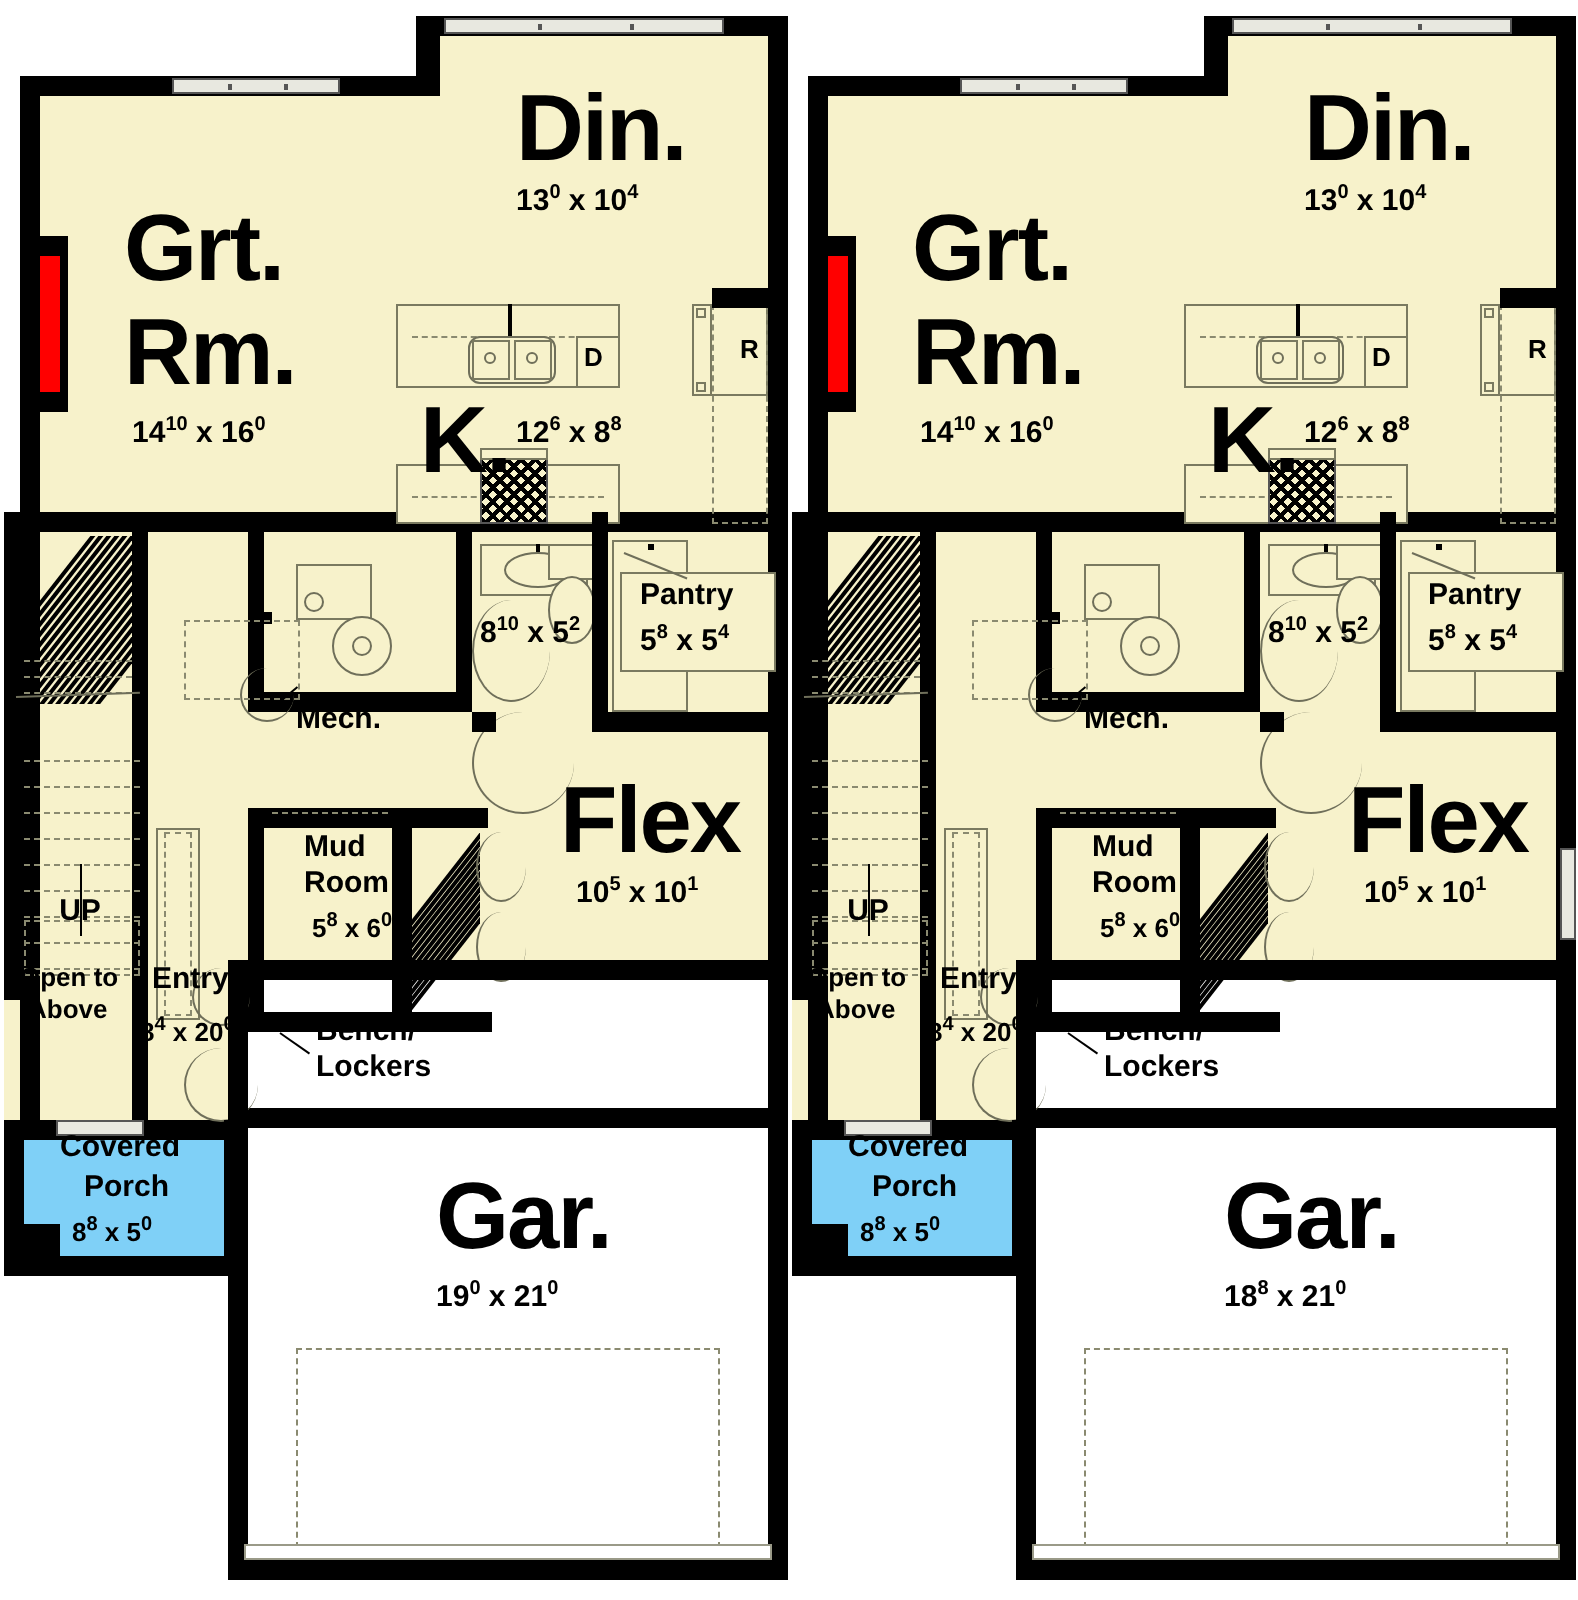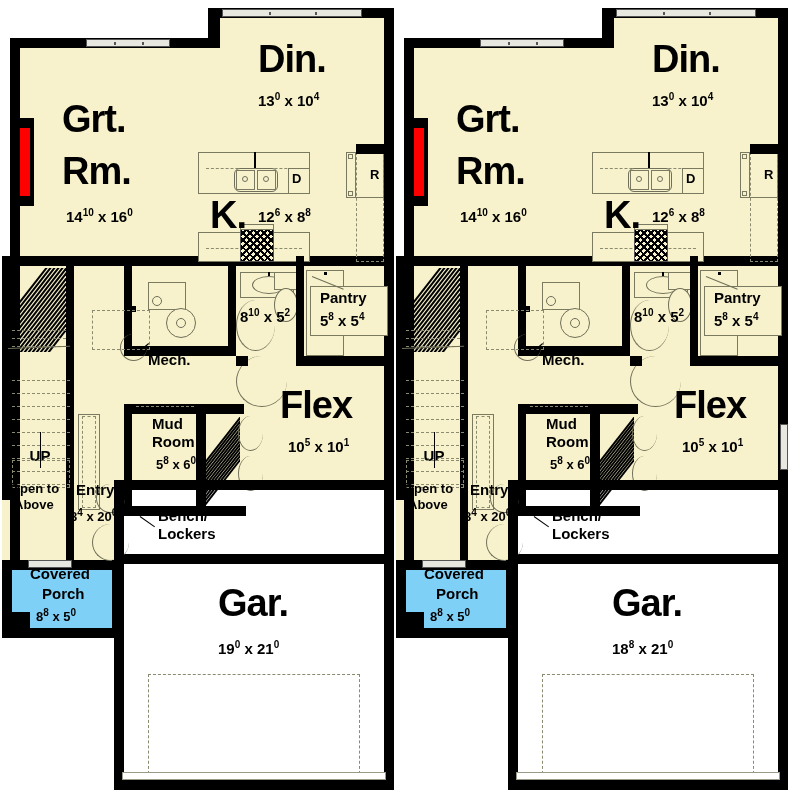--- a/index.html
+++ b/index.html
@@ -14,21 +14,21 @@
   .porch{position:absolute;background:#7FD0F7;}
   .fire{position:absolute;background:#FF0000;}
   .thin{position:absolute;border:1px solid #7a7a60;background:#F7F2CB;box-sizing:border-box;}
   .thinw{position:absolute;border:1px solid #9a9a88;background:#ffffff;box-sizing:border-box;}
   .dash{position:absolute;border-top:1px dashed #8a8a70;}
   .dashbox{position:absolute;border:1px dashed #8a8a70;box-sizing:border-box;}
   .win{position:absolute;background:#e8e8e0;border:1px solid #555;box-sizing:border-box;}
   .winline{position:absolute;background:#555;}
   
   .lbl{position:absolute;color:#000;font-weight:bold;white-space:nowrap;line-height:1;}
-  .big{font-size:38px;letter-spacing:-1px;text-align:right;}
+  .big{font-size:47px;letter-spacing:-1px;text-align:right;}
   .mid{font-size:15px;}
   .sm{font-size:13px;}
   .dim{position:absolute;color:#000;font-weight:bold;font-size:15px;white-space:nowrap;line-height:1;}
   .dim sup{font-size:10px;vertical-align:super;font-weight:bold;}
   .dimsm{font-size:13px;}
   .ctr{text-align:center;transform:translateX(-50%);}
   
   .fix{position:absolute;border:1px solid #6f6f5a;background:#F7F2CB;box-sizing:border-box;}
   .oval{border-radius:50%;}
   .rnd{border-radius:6px;}

